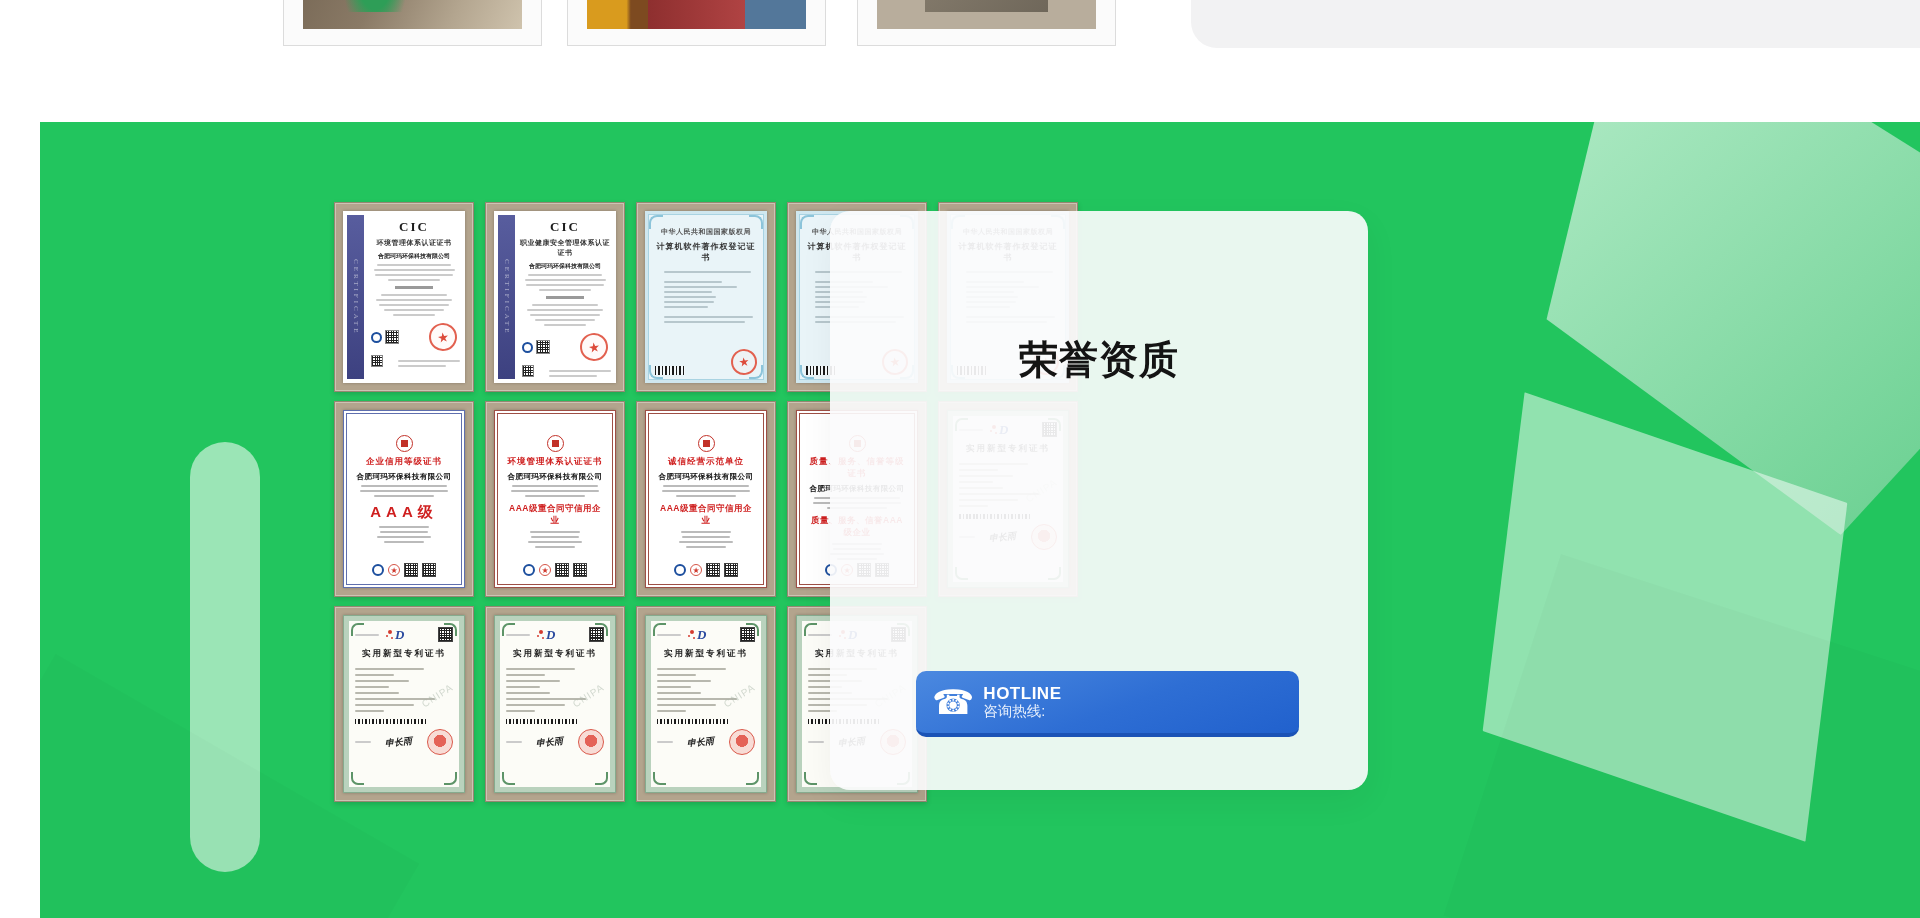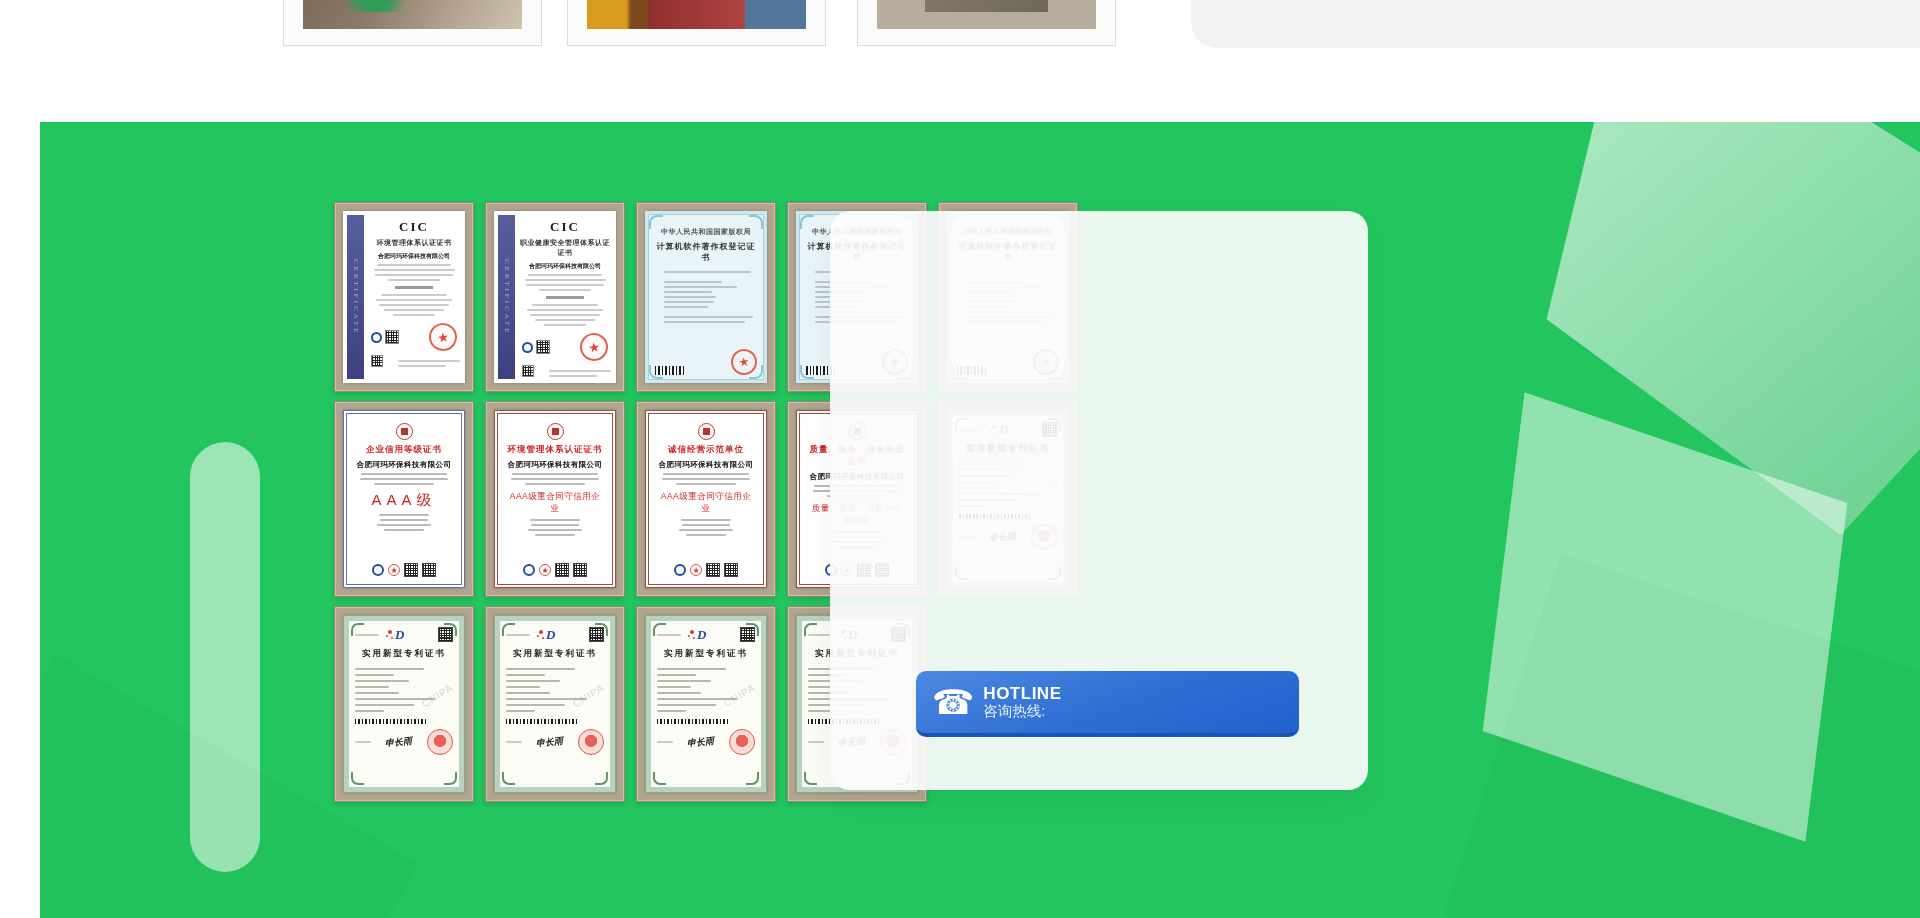--- a/index.html
+++ b/index.html
@@ -81,28 +81,28 @@
   .cp-auth{font-size:7px;font-weight:bold;color:#555;margin-top:6px;letter-spacing:.5px;}
   .cp-ttl{font-size:8px;font-weight:bold;color:#333;margin-top:4px;letter-spacing:1px;}
   .cp-bars{margin-top:8px;}
   .cp-bars .bar{background:#b7c7cd;}
   .cp-bottom{position:absolute;left:10px;right:10px;bottom:8px;display:flex;align-items:flex-end;}
   .barcode{display:inline-block;width:30px;height:9px;
       background:repeating-linear-gradient(90deg,#1a1a1a 0 1.5px,#f4f9fb 1.5px 3.5px);}
   .cp-bottom .seal{margin-left:auto;width:26px;height:26px;font-size:12px;}
 
   
-  .paper.credit{border:4px double var(--bc);padding:6px 8px;}
+  .paper.credit{border:4px double var(--bc);padding:18px 8px;}
   .emblem{width:17px;height:17px;border-radius:50%;border:1.5px solid #c23128;margin:3px auto 0;
       display:flex;align-items:center;justify-content:center;box-sizing:border-box;}
   .emblem i{display:block;width:7px;height:7px;background:#c23128;}
   .cr-ttl{color:#cf1f1f;font-weight:bold;font-size:8.5px;letter-spacing:1px;margin-top:4px;}
   .cr-co{color:#111;font-weight:bold;font-size:7.5px;margin-top:4px;letter-spacing:.4px;}
   .cr-bars .bar{background:#bbb;}
-  .cr-hl{color:#cf1f1f;font-weight:normal;margin:6px 0 4px;}
+  .cr-hl{color:#cf1f1f;font-weight:bold;margin:6px 0 4px;}
   .cr-hl.big{font-size:15px;letter-spacing:5px;}
   .cr-hl.sm{font-size:8.5px;letter-spacing:.5px;}
   .cr-bottom{position:absolute;left:8px;right:8px;bottom:7px;display:flex;align-items:center;
       justify-content:center;gap:4px;}
   .star-badge{display:inline-block;width:12px;height:12px;border-radius:50%;border:1px solid #d55548;
       color:#d03a2e;font-size:8px;line-height:11px;text-align:center;box-sizing:border-box;}
   .cr-bottom .blue-logo{width:12px;height:12px;}
 
   
   .paper.patent{background:#fcfcf7;box-shadow:inset 0 0 0 1px #86ab8e,inset 0 0 0 5px rgba(134,171,142,0),
@@ -586,20 +586,21 @@
     <div class="pt-bottom">
       <i class="bar" style="width:16px;margin:0"></i>
       <span class="pt-sign">申长雨</span>
       <span class="pt-seal"></span>
     </div>
   </div>
         </div>
       </div>
 
     <div class="honor-card">
+      <div class="honor-title">荣誉资质</div>
       <button class="hotline-btn">
         <span class="phone-ic">☎</span>
         <span class="hl-labels">
           <span class="hl-en" style="display:block">HOTLINE</span>
           <span class="hl-zh" style="display:block">咨询热线:</span>
         </span>
       </button>
     </div>
   </div>
 </div>

